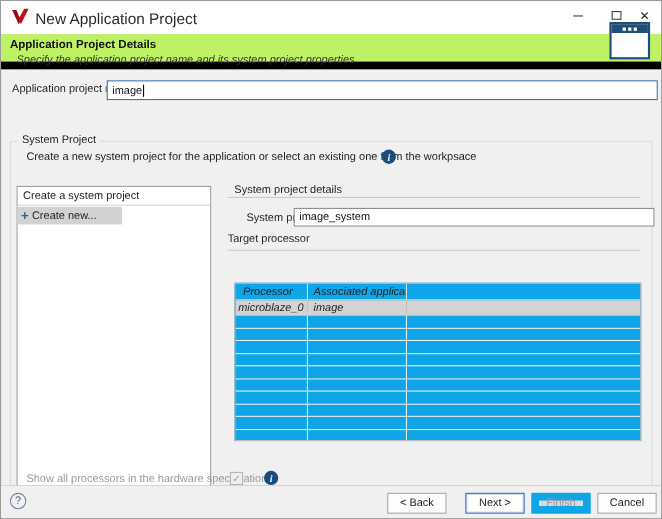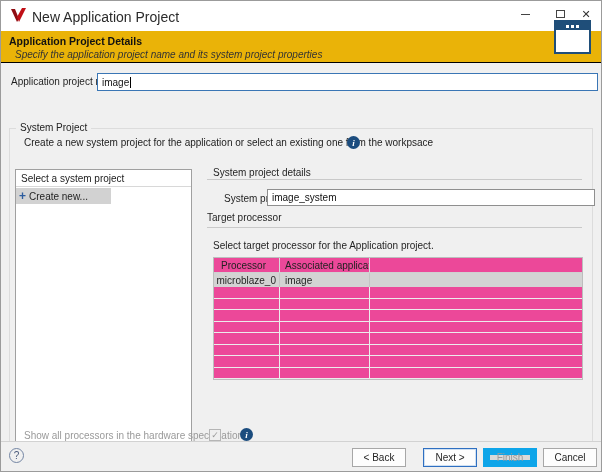--- a/index.html
+++ b/index.html
@@ -13,21 +13,21 @@
   .titlebar { position:absolute; left:0; top:0; width:100%; height:30px; background:#ffffff; }
   .app-logo { position:absolute; left:9px; top:6px; width:17px; height:16px; }
   .title-text { position:absolute; left:31px; top:8px; font-size:14px; color:#2b2b2b; }
   .winbtn { position:absolute; top:0; height:26px; display:flex; align-items:center; justify-content:center; cursor:default; }
   .btn-min { right:62px; width:28px; }
   .btn-max { right:27px; width:28px; }
   .btn-close { right:2px; width:26px; font-size:11px; color:#333; }
   .glyph-min { width:9px; height:1px; background:#444; }
   .glyph-max { width:9px; height:8px; border:1px solid #444; background:transparent; }
   
-  .headerband { position:absolute; left:0; top:30px; width:100%; height:32px; background:#eab308; border-bottom:1px solid #000000; }
+  .headerband { position:absolute; left:0; top:30px; width:100%; height:32px; background:#bef264; border-bottom:7px solid #000000; }
   .head-title { position:absolute; left:8px; top:4px; font-weight:bold; font-size:10.5px; color:#111; }
   .head-desc  { position:absolute; left:14px; top:18px; font-size:10px; color:#333;font-style:italic; }
   .banner-icon { position:absolute; left:553px; top:19px; width:37px; height:34px; border:2px solid #1f4e79; background:#fff; }
   .banner-top { height:8px; background:#1f4e79; display:flex; align-items:center; justify-content:center; gap:2px; }
   .banner-dot { width:3px; height:3px; background:#fff; }
   
   .lbl { position:absolute; color:#1f1f1f; }
   .app-name-label { left:10px; top:75px; }
   .text-input { position:absolute; background:#fff; border:1px solid #8f8f8f; display:flex; align-items:center; padding-left:4px; font-size:10px; color:#111; }
   .app-name-input { left:96px; top:72px; width:501px; height:18px; border:1px solid #3a76b5; }
@@ -49,21 +49,21 @@
   .sec-title { position:absolute; color:#1f1f1f; }
   .sep { position:absolute; height:1px; background:#c9c9c9; }
   .details-title { left:203px; top:38px; }
   .sep1 { left:197px; top:50px; width:375px; }
   .name-label { left:214px; top:64px; }
   .name-input { left:257px; top:60px; width:328px; height:17px; }
   .target-title { left:197px; top:83px; }
   .sep2 { left:197px; top:98px; width:375px; }
   .select-text { left:203px; top:111px; }
   
-  .proc-table { position:absolute; left:203px; top:128px; width:370px; height:123px; background:#ec4899; border:1px solid #bdbdbd; overflow:hidden; }
+  .proc-table { position:absolute; left:203px; top:128px; width:370px; height:144px; background:#0ea5e9; border:1px solid #bdbdbd; overflow:hidden;font-style:italic; }
   .t-row { display:flex; width:100%; }
   .t-head { height:15px; border-bottom:1px solid #d0d0d0; }
   .t-head .t-cell { color:#222; }
   .t-cell { overflow:hidden; white-space:nowrap; display:flex; align-items:center; }
   .c1 { width:66px; border-right:1px solid #d8d8d8; padding-left:7px; }
   .c2 { width:90px; border-right:1px solid #d8d8d8; padding-left:5px; }
   .c3 { flex:1; }
   .t-data { height:14px; background:#d3d3d3; }
   .t-data .c1 { justify-content:flex-end; padding-left:0; padding-right:3px; border-right:1px solid #c4c4c4; }
   .t-data .c2 { border-right:1px solid #c4c4c4; }
@@ -126,39 +126,38 @@
     <span>image</span>
       <span class="caret"></span>
   </div>
 
   <div class="groupbox">
     <span class="group-legend">System Project</span>
     <span class="group-desc">Create a new system project for the application or select an existing one from the workpsace</span>
     <span class="info-icon info-sys">i</span>
 
     <div class="sysproj-list">
-      <div class="list-header">Select a system project</div>
+      <div class="list-header">Create a system project</div>
       <div class="list-item">
         <span class="plus-icon">+</span>
         <span>Create new...</span>
       </div>
     </div>
 
     <span class="sec-title details-title">System project details</span>
     <div class="sep sep1"></div>
 
     <span class="lbl name-label">System project name:</span>
     <div class="text-input name-input">
       <span>image_system</span>
     </div>
 
     <span class="sec-title target-title">Target processor</span>
     <div class="sep sep2"></div>
 
-    <span class="sec-title select-text">Select target processor for the Application project.</span>
 
     <div class="proc-table">
       <div class="t-row t-head">
         <div class="t-cell c1">Processor</div>
         <div class="t-cell c2">Associated applications</div>
         <div class="t-cell c3"></div>
       </div>
       <div class="t-row t-data">
         <div class="t-cell c1">microblaze_0</div>
         <div class="t-cell c2">image</div>

